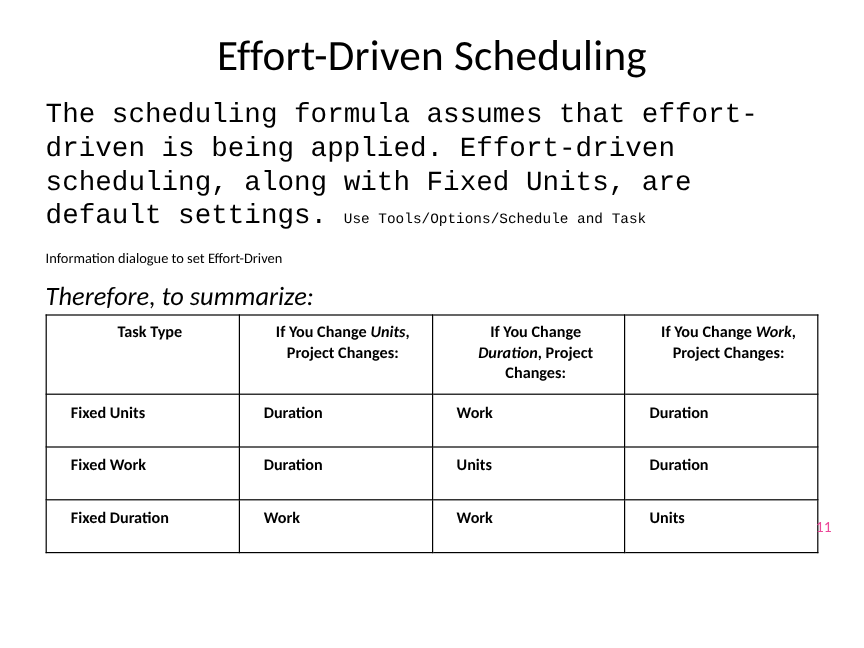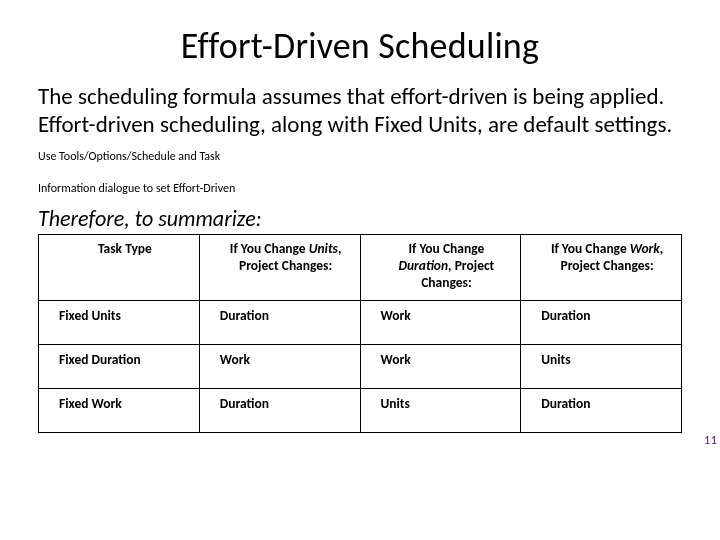--- a/index.html
+++ b/index.html
@@ -1,29 +1,29 @@
 <!DOCTYPE html>
 <html><head>
 <meta charset="utf-8">
 <style>
   * { box-sizing: border-box; margin: 0; padding: 0; }
   html, body { width: 720px; height: 540px; background: #fff; font-family: Calibri, "Segoe UI", Arial, sans-serif; color: #000; }
   .slide { position: relative; width: 720px; height: 461px; padding: 18px 38px 0 38px; }
   .title { font-size: 36px; font-weight: 400; text-align: center; margin-top: 6px; margin-bottom: 14px; letter-spacing: 0.2px; }
-  .para { font-size: 23px; line-height: 1.22; }
+  .para { font-size: 23px; line-height: 1.22; font-family: Liberation Mono, monospace; }
   .para .small1 { font-size: 12px; }
   .small2 { font-size: 12px; display: block; margin-top: 15px; margin-bottom: 10px; }
   .summary { font-size: 22px; margin-bottom: 2px; font-style: italic; }
   table { border-collapse: collapse; width: 100%; table-layout: fixed; }
   th, td { border: 1.5px solid #000; padding: 6px 8px 20px 20px; vertical-align: top; }
   th { font-size: 13.5px; font-weight: 700; text-align: center; padding-bottom: 8px; line-height: 1.25; }
   td { font-size: 13.5px; font-weight: 700; text-align: left; }
   td.rowlabel { font-weight: 700; }
   .em { font-style: italic; font-weight: 700; }
-  .pagenum { position: absolute; right: 3px; bottom: 14px; font-size: 13px; color: #4c1d95; }
+  .pagenum { position: absolute; right: 27px; bottom: 14px; font-size: 13px; color: #ec4899; }
 </style>
 </head>
 <body>
 
 <div class="slide">
 
   <h1 class="title">Effort-Driven Scheduling</h1>
 
   <p class="para">
     <span>The scheduling formula assumes that effort-driven is being applied. Effort-driven scheduling, along with Fixed Units, are default settings. </span><span class="small1">Use Tools/Options/Schedule  and Task</span>
@@ -48,28 +48,28 @@
       </tr>
     </thead>
     <tbody>
       <tr>
         <td class="rowlabel">Fixed Units</td>
         <td>Duration</td>
         <td>Work</td>
         <td>Duration</td>
       </tr>
       <tr>
+        <td class="rowlabel">Fixed Work</td>
+        <td>Duration</td>
+        <td>Units</td>
+        <td>Duration</td>
+      </tr>
+      <tr>
         <td class="rowlabel">Fixed Duration</td>
         <td>Work</td>
         <td>Work</td>
         <td>Units</td>
-      </tr>
-      <tr>
-        <td class="rowlabel">Fixed Work</td>
-        <td>Duration</td>
-        <td>Units</td>
-        <td>Duration</td>
       </tr>
     </tbody>
   </table>
 
   <div class="pagenum">11</div>
 </div>
 
 </body></html>

